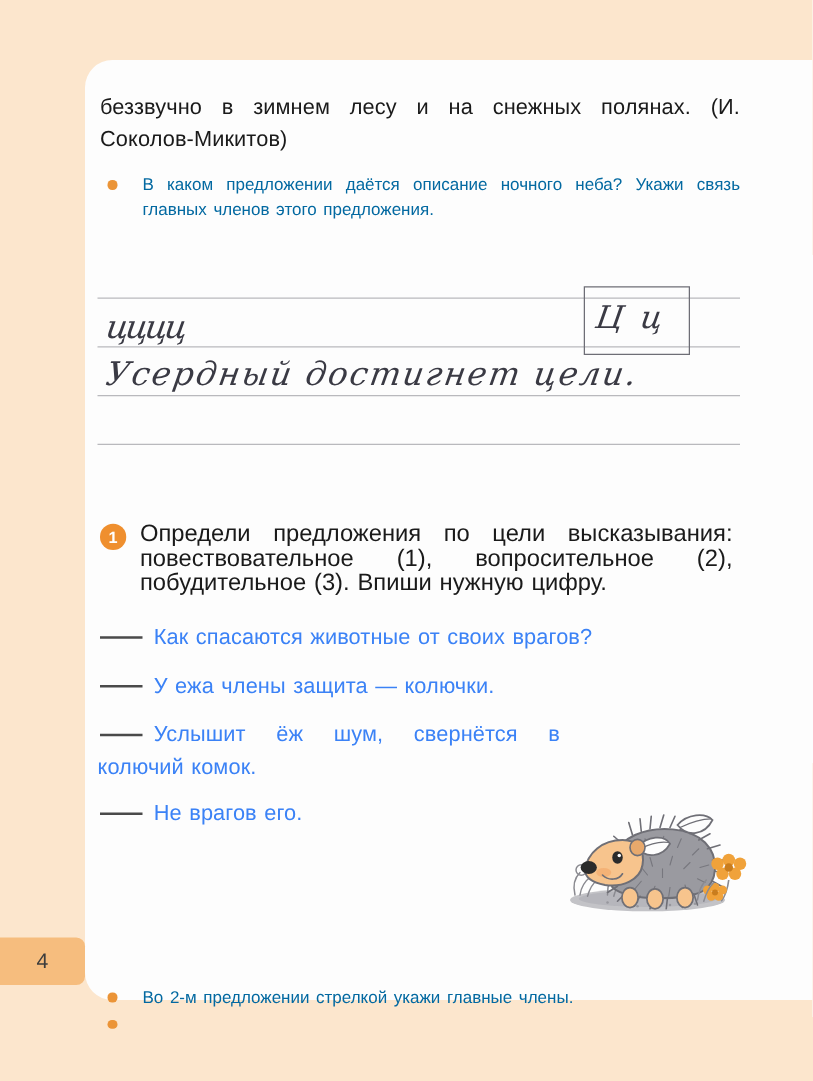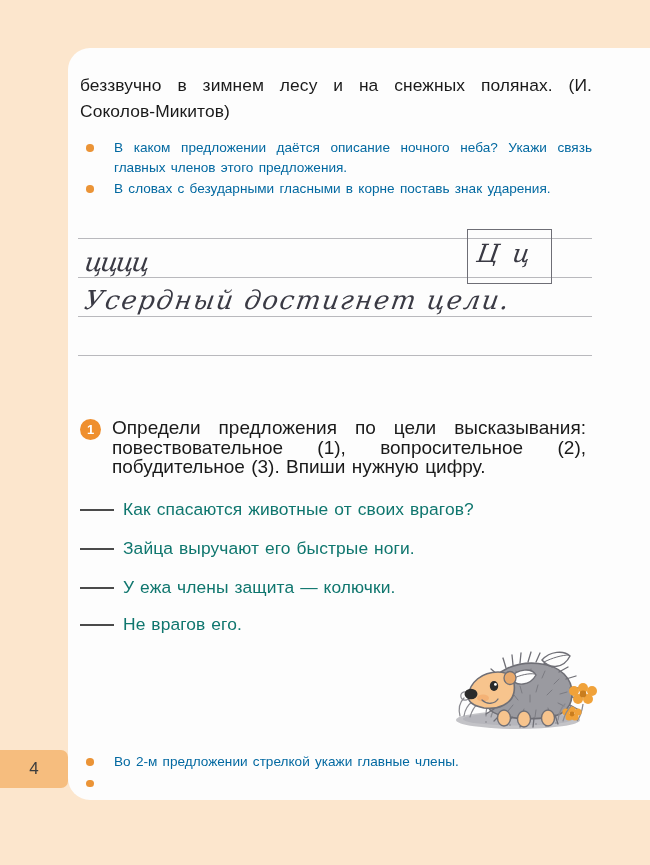--- a/index.html
+++ b/index.html
@@ -194,21 +194,21 @@
     left: 10px;
     top: 448px;
     width: 514px;
     list-style: none;
   }
 
   .sentence-row {
     position: relative;
     font-size: 17.4px;
     line-height: 26px;
-    color: #0f766e;
+    color: #3b82f6;
     margin-bottom: 13px;
     text-align: justify;
     text-align-last: left;
     word-spacing: 1px;
     letter-spacing: 0.1px;
   }
 
   .answer-blank {
     display: inline-block;
     width: 34px;
@@ -227,21 +227,21 @@
     position: absolute;
     left: 378px;
     top: 590px;
     width: 152px;
     height: 100px;
   }
 
   
   #bottom-task-list {
     left: 12px;
-    top: 704px;
+    top: 740px;
     width: 505px;
   }
 
   
   #page-number-tab {
     position: absolute;
     left: 0px;
     top: 750px;
     width: 68px;
     height: 38px;
@@ -260,24 +260,20 @@
 <div id="page-sheet">
   <div class="page-inner">
 
     <p id="intro-paragraph">беззвучно в зимнем лесу и на снежных полянах. (И. Соколов-Микитов)</p>
 
     <ul class="bullet-list" id="top-task-list">
       <li class="bullet-item">
         <span class="bullet-dot"></span>
         <span>В каком предложении даётся описание ночного неба? Укажи связь главных членов этого предложения.</span>
       </li>
-      <li class="bullet-item">
-        <span class="bullet-dot"></span>
-        <span>В словах с безударными гласными в корне поставь знак ударения.</span>
-      </li>
     </ul>
 
     <div id="handwriting-area">
       <div class="rule-line r1"></div>
       <div class="rule-line r2"></div>
       <div class="rule-line r3"></div>
       <div class="rule-line r4"></div>
 
       <div class="cursive" id="cursive-practice-letters">цццц</div>
 
@@ -290,25 +286,25 @@
 
     <div id="exercise-1">
       <div id="exercise-number-badge">1</div>
       <p id="exercise-1-instruction">Определи предложения по цели высказывания: повествовательное (1), вопросительное (2), побудительное (3). Впиши нужную цифру.</p>
     </div>
 
     <ul id="sentence-list">
       <li class="sentence-row" id="sentence-row-1">
         <span class="answer-blank"></span><span>Как спасаются животные от своих врагов?</span>
       </li>
-      <li class="sentence-row" id="sentence-row-2">
-        <span class="answer-blank"></span><span>Зайца выручают его быстрые ноги.</span>
-      </li>
       <li class="sentence-row" id="sentence-row-3">
         <span class="answer-blank"></span><span>У ежа члены защита — колючки.</span>
+      </li>
+      <li class="sentence-row" id="sentence-row-4">
+        <span class="answer-blank"></span><span>Услышит ёж шум, свернётся в колючий комок.</span>
       </li>
       <li class="sentence-row" id="sentence-row-5">
         <span class="answer-blank"></span><span>Не врагов его.</span>
       </li>
     </ul>
 
     <div id="hedgehog-illustration">
       <svg width="152" height="100" viewBox="0 0 152 100" xmlns="http://www.w3.org/2000/svg">
 
         <ellipse cx="72" cy="82" rx="62" ry="9" fill="#b9b9bd" opacity="0.85"></ellipse>

